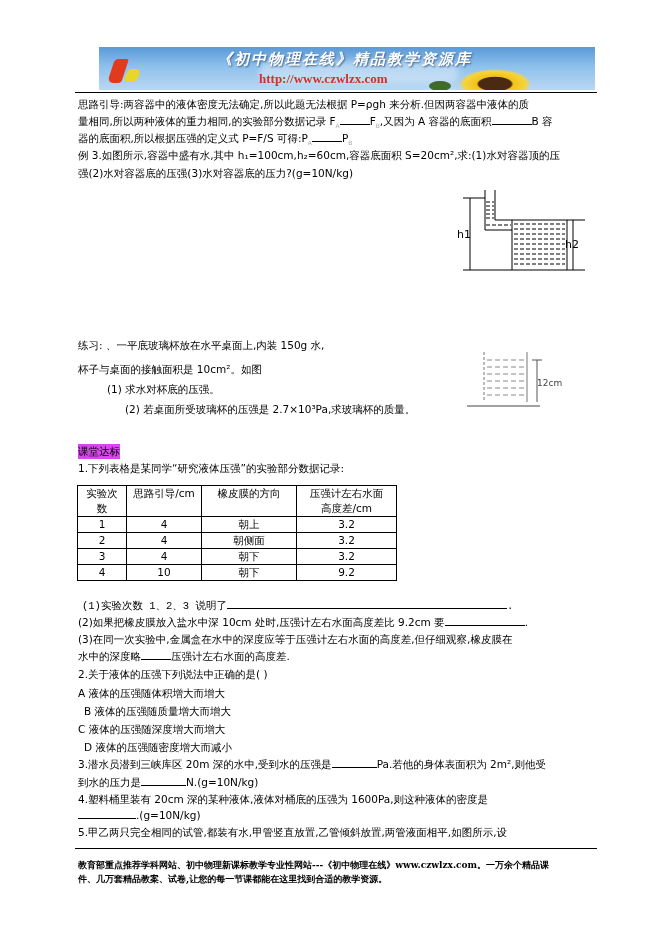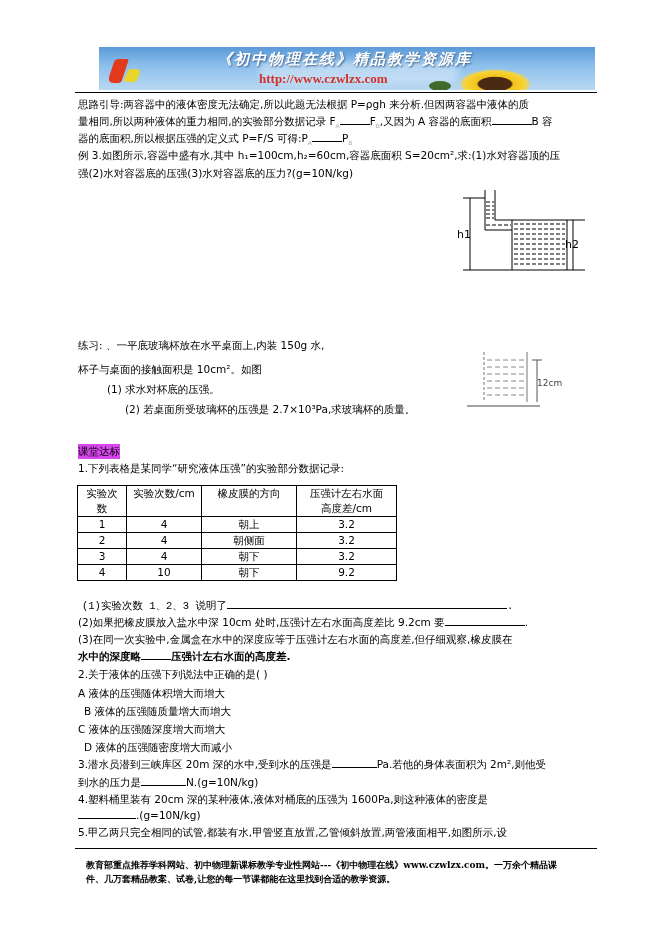--- a/index.html
+++ b/index.html
@@ -14,21 +14,21 @@
   .banner-url { position:absolute; left:160px; top:24px; font-family:Liberation Serif, serif; font-size:13px; color:#d0312a; font-weight:bold; white-space:nowrap; }
   .sunflower { position:absolute; left:360px; top:22px; width:72px; height:30px; border-radius:50%; background:radial-gradient(ellipse at center,#4a2a10 0%,#4a2a10 32%,#f2c21a 36%,#f6d43a 60%,rgba(246,212,58,0) 72%); }
   .leaf { position:absolute; left:330px; top:34px; width:22px; height:10px; background:#3f6a2a; border-radius:50%; }
   .hr { position:absolute; left:75px; width:522px; height:1px; background:#000; }
   .line { position:absolute; left:78px; font-size:10.5px; line-height:15px; white-space:nowrap; }
   .sub { font-size:6px; color:#aaa; vertical-align:sub; }
   .blank { display:inline-block; border-bottom:1px solid #000; height:10px; vertical-align:baseline; }
   .title-hl { background:#d946ef; }
   table.data { position:absolute; left:77px; top:485px; border-collapse:collapse; font-size:10.5px; }
   table.data td { border:1px solid #000; text-align:center; padding:0 2px; line-height:15px; }
-  .footer { position:absolute; left:78px; top:858px; font-size:9px; line-height:14px; font-weight:bold; font-family:"DejaVu Serif","Liberation Serif",serif; white-space:nowrap;margin-left:8px; }
+  .footer { position:absolute; left:78px; top:858px; font-size:9px; line-height:14px; font-weight:bold; font-family:"DejaVu Serif","Liberation Serif",serif; white-space:nowrap; }
   svg { position:absolute; overflow:visible; }
 </style>
 </head>
 <body>
 
 <div class="banner">
   <div class="cloud"></div>
   <div class="logo-red"></div>
   <div class="logo-yellow"></div>
   <div class="banner-title">《初中物理在线》精品教学资源库</div>
@@ -111,21 +111,21 @@
   <text x="75" y="36" font-size="9" fill="#444" font-family="DejaVu Sans, sans-serif">12cm</text>
 </svg>
 
 <div class="line title-hl" style="top:444px;">课堂达标</div>
 <div class="line" style="top:461px;">1.下列表格是某同学“研究液体压强”的实验部分数据记录:</div>
 
 <table class="data">
   <tbody>
       <tr>
     <td style="width:44px"><span>实验次</span><br><span>数</span></td>
-    <td style="width:70px;vertical-align:top">实验次数/cm</td>
+    <td style="width:70px;vertical-align:top">思路引导/cm</td>
     <td style="width:90px;vertical-align:top">橡皮膜的方向</td>
     <td style="width:95px"><span>压强计左右水面</span><br><span>高度差/cm</span></td>
   </tr>
   <tr>
     <td>1</td>
     <td>4</td>
     <td>朝上</td>
     <td>3.2</td>
   </tr>
   <tr>
@@ -149,21 +149,21 @@
 </tbody>
   </table>
 
 <div class="line" style="left:82px;top:598px;font-family:Liberation Mono, monospace;">
   <span>(1)实验次数 1、2、3 说明了</span><span class="blank" style="width:280px"></span>.
 </div>
 <div class="line" style="top:615px;">
   <span>(2)如果把橡皮膜放入盐水中深 10cm 处时,压强计左右水面高度差比 9.2cm 要</span><span class="blank" style="width:80px"></span>.
 </div>
 <div class="line" style="top:632px;">(3)在同一次实验中,金属盒在水中的深度应等于压强计左右水面的高度差,但仔细观察,橡皮膜在</div>
-<div class="line" style="top:649px;font-weight:bold;">
+<div class="line" style="top:649px;">
   <span>水中的深度略</span><span class="blank" style="width:30px"></span><span>压强计左右水面的高度差.</span>
 </div>
 
 <div class="line" style="top:667px;text-align:center;">2.关于液体的压强下列说法中正确的是(        )</div>
 <div class="line" style="top:686px;">A 液体的压强随体积增大而增大</div>
 <div class="line" style="left:84px;top:704px;">B 液体的压强随质量增大而增大</div>
 <div class="line" style="top:722px;">C 液体的压强随深度增大而增大</div>
 <div class="line" style="left:84px;top:740px;">D 液体的压强随密度增大而减小</div>
 
 <div class="line" style="top:757px;">

